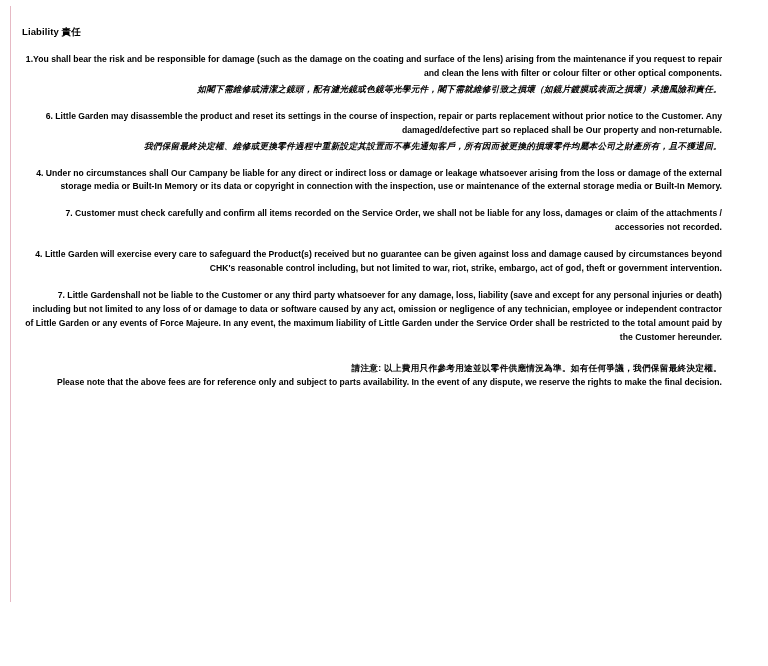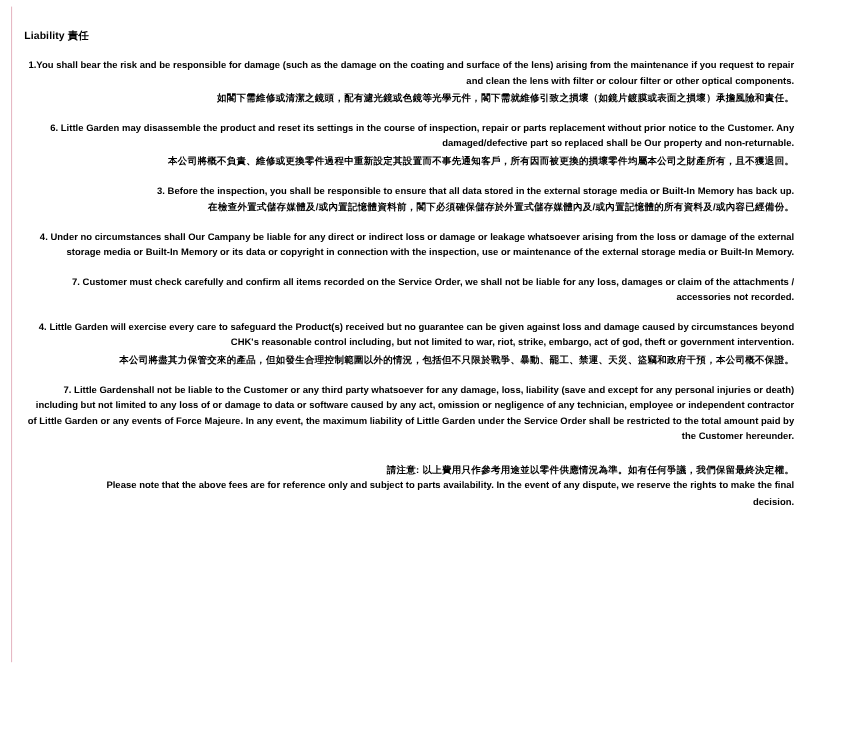--- a/index.html
+++ b/index.html
@@ -44,66 +44,61 @@
     line-height: 1.62;
     margin: 0;
     letter-spacing: 0.02px;
     text-align: right;
   }
   .para.cjk {
     letter-spacing: 0.3px;
   }
   .para.en + .para.cjk {
     margin-top: 2px;
+    font-style: italic;
   }
   .notice {
     margin-top: 16px;
   }
   .notice .para {
     line-height: 1.7;
-    margin-left: 40px;
   }
   .notice-en {
     padding-left: 2px;
   }
 </style>
 </head>
 <body>
 
 <div class="page">
   <div class="left-rule"></div>
 
   <h1 class="doc-title">Liability 責任</h1>
 
   <div class="clause">
     <p class="para en">1.You shall bear the risk and be responsible for damage (such as the damage on the coating and surface of the lens) arising from the maintenance if you request to repair and clean the lens with filter or colour filter or other optical components.</p>
     <p class="para cjk">如閣下需維修或清潔之鏡頭，配有濾光鏡或色鏡等光學元件，閣下需就維修引致之損壞（如鏡片鍍膜或表面之損壞）承擔風險和責任。</p>
   </div>
 
   <div class="clause">
     <p class="para en">6. Little Garden may disassemble the product and reset its settings in the course of inspection, repair or parts replacement without prior notice to the Customer. Any damaged/defective part so replaced shall be Our property and non-returnable.</p>
-    <p class="para cjk">本公司將概不負責、維修或更換零件過程中重新設定其設置而不事先通知客戶，所有因而被更換的損壞零件均屬本公司之財產所有，且不獲退回。</p>
+    <p class="para cjk">我們保留最終決定權、維修或更換零件過程中重新設定其設置而不事先通知客戶，所有因而被更換的損壞零件均屬本公司之財產所有，且不獲退回。</p>
   </div>
 
-  <div class="clause">
-    <p class="para en">3. Before the inspection, you shall be responsible to ensure that all data stored in the external storage media or Built-In Memory has back up.</p>
-    <p class="para cjk">在檢查外置式儲存媒體及/或內置記憶體資料前，閣下必須確保儲存於外置式儲存媒體內及/或內置記憶體的所有資料及/或內容已經備份。</p>
-  </div>
 
   <div class="clause">
     <p class="para en">4. Under no circumstances shall Our Campany be liable for any direct or indirect loss or damage or leakage whatsoever arising from the loss or damage of the external storage media or Built-In Memory or its data or copyright in connection with the inspection, use or maintenance of the external storage media or Built-In Memory.</p>
   </div>
 
   <div class="clause">
     <p class="para en">7. Customer must check carefully and confirm all items recorded on the Service Order, we shall not be liable for any loss, damages or claim of the attachments / accessories not recorded.</p>
   </div>
 
   <div class="clause">
     <p class="para en">4. Little Garden will exercise every care to safeguard the Product(s) received but no guarantee can be given against loss and damage caused by circumstances beyond CHK's reasonable control including, but not limited to war, riot, strike, embargo, act of god, theft or government intervention.</p>
-    <p class="para cjk">本公司將盡其力保管交來的產品，但如發生合理控制範圍以外的情況，包括但不只限於戰爭、暴動、罷工、禁運、天災、盜竊和政府干預，本公司概不保證。</p>
   </div>
 
   <div class="clause">
     <p class="para en">7. Little Gardenshall not be liable to the Customer or any third party whatsoever for any damage, loss, liability (save and except for any personal injuries or death) including but not limited to any loss of or damage to data or software caused by any act, omission or negligence of any technician, employee or independent contractor of Little Garden or any events of Force Majeure. In any event, the maximum liability of Little Garden under the Service Order shall be restricted to the total amount paid by the Customer hereunder.</p>
   </div>
 
   <div class="notice">
     <p class="para cjk">請注意: 以上費用只作參考用途並以零件供應情況為準。如有任何爭議，我們保留最終決定權。</p>
     <p class="para en notice-en">Please note that the above fees are for reference only and subject to parts availability. In the event of any dispute, we reserve the rights to make the final decision.</p>
   </div>

